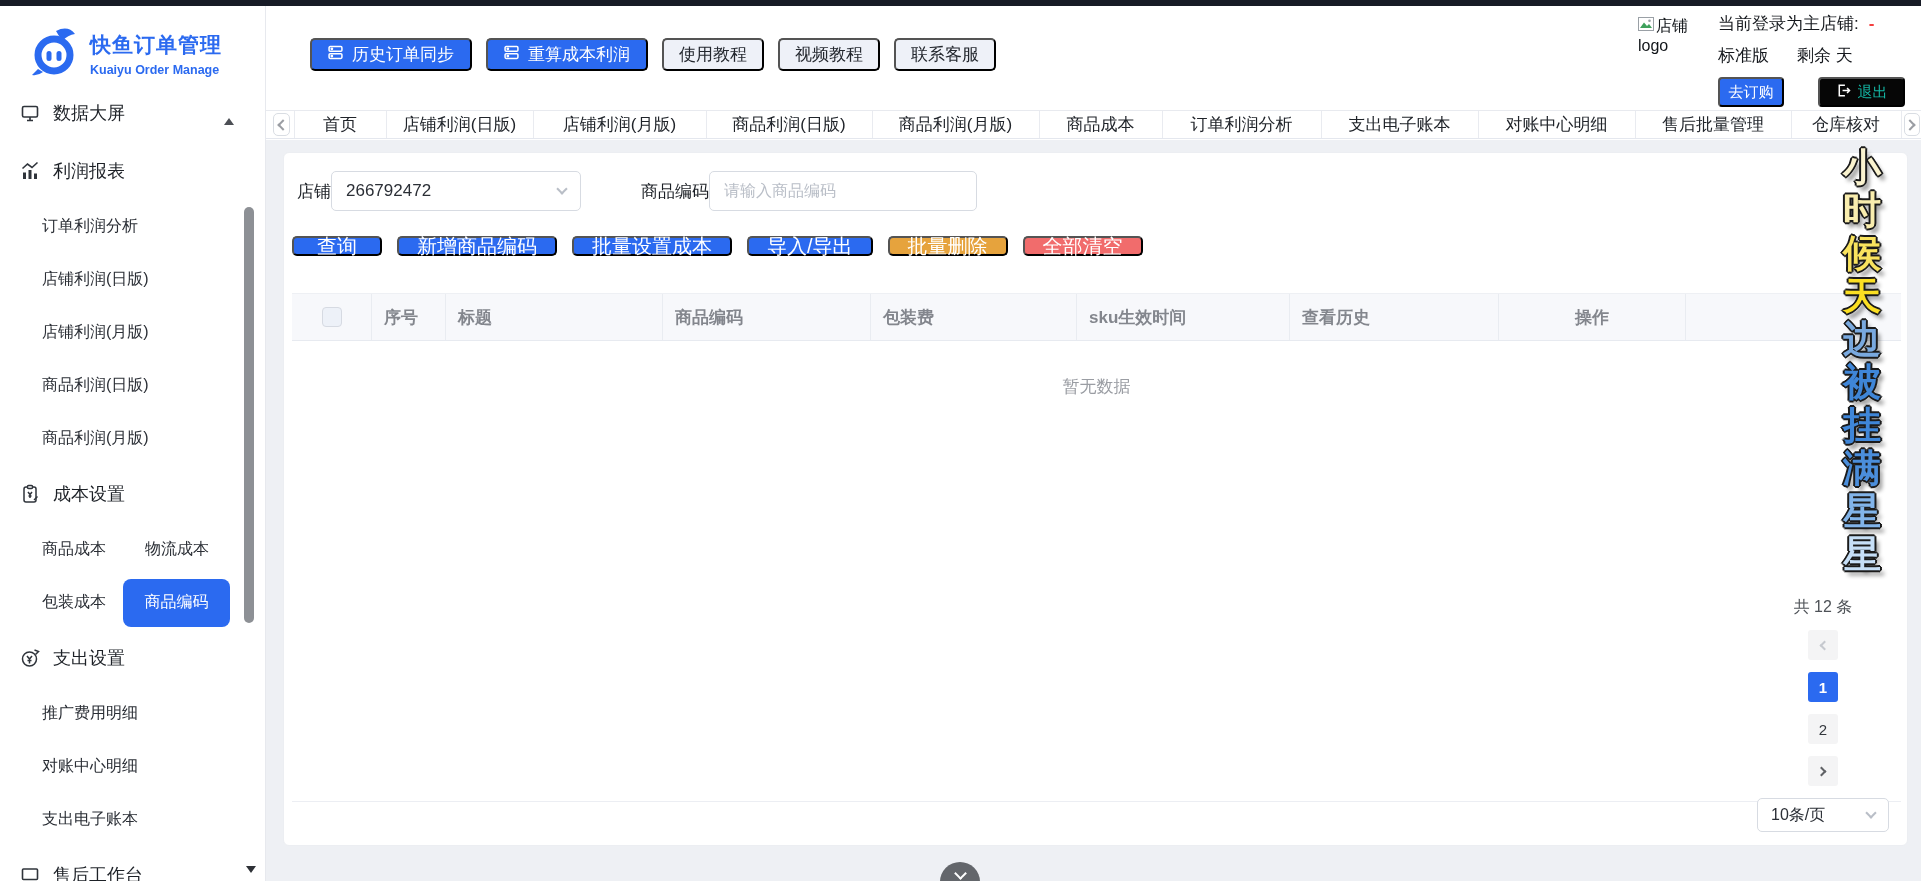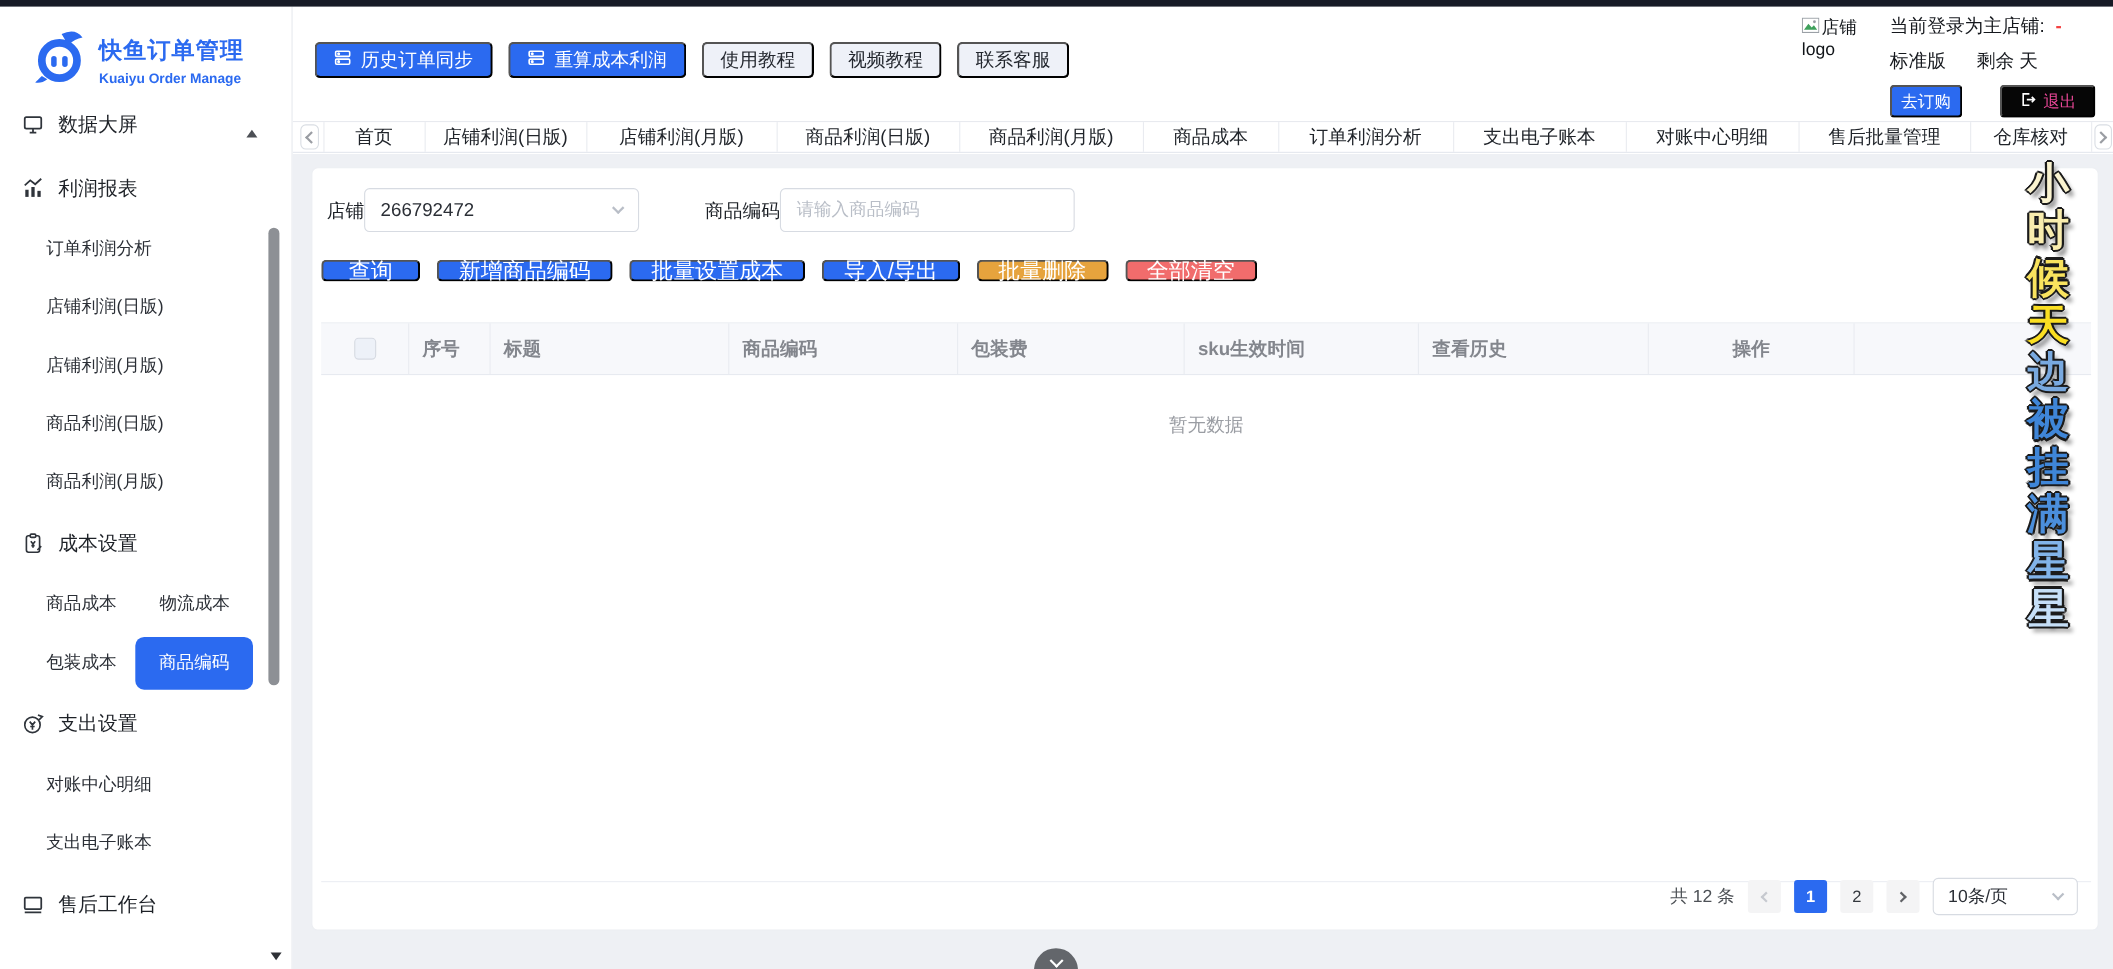--- a/index.html
+++ b/index.html
@@ -22,33 +22,33 @@
   .duo-label { width:64px; font-size:16px; color:#2b2f36; }
   .duo-label.second { margin-left:39px; }
   .code-active-btn { margin-left:17px; width:107px; height:48px; border-radius:8px; background:#2b6af0; color:#fff; font-size:16px; display:flex; align-items:center; justify-content:center; }
   .sb-up { position:absolute; left:224px; top:112px; width:0; height:0; border-left:5px solid transparent; border-right:5px solid transparent; border-bottom:7px solid #4c4f55; }
   .sb-thumb { position:absolute; left:244px; top:201px; width:10px; height:416px; background:#8d9095; border-radius:5px; }
   .sb-down { position:absolute; left:246px; bottom:8px; width:0; height:0; border-left:5px solid transparent; border-right:5px solid transparent; border-top:7px solid #2e3136; }
   .micon { width:20px; height:20px; flex:0 0 20px; }
 
   
   .topbar { position:absolute; left:266px; top:6px; right:0; height:104px; background:#fff; }
-  .tb-left { position:absolute; left:20px; top:32px; display:flex; gap:14px; }
+  .tb-left { position:absolute; left:44px; top:32px; display:flex; gap:14px; }
   .btn { height:33px; border-radius:5px; font-size:17px; display:inline-flex; align-items:center; justify-content:center; white-space:nowrap; cursor:default; }
   .btn.primary { background:#2b6af0; color:#fff; padding:0 16px; gap:9px; }
   .btn.soft { background:#eef1f8; color:#23272e; padding:0 15px; }
   .tb-right { position:absolute; right:16px; top:6px; display:flex; gap:30px; align-items:flex-start; }
   .shop-logo { margin-top:4px; font-size:16px; color:#101418; line-height:20px; }
   .shop-logo-row { display:flex; align-items:center; gap:2px; }
   .account-line1 { font-size:17px; color:#15181d; }
   .red-dash { color:#f43f3f; margin-left:10px; font-weight:700; }
   .account-line2 { margin-top:9px; font-size:17px; color:#15181d; display:flex; gap:28px; }
   .account-btns { margin-top:10px; display:flex; gap:34px; }
   .btn-order { width:66px; height:30px; border-radius:4px; background:#2b6af0; color:#fff; font-size:15px; display:flex; align-items:center; justify-content:center; }
-  .btn-logout { width:87px; height:30px; border-radius:4px; background:#060606; color:#ec4899; font-size:15px; display:flex; align-items:center; justify-content:center; gap:7px; }
+  .btn-logout { width:87px; height:30px; border-radius:4px; background:#060606; color:#14b8a6; font-size:15px; display:flex; align-items:center; justify-content:center; gap:7px; }
 
   
   .tabbar { position:absolute; left:266px; top:110px; right:0; height:29px; background:#fff; border-top:1px solid #e8eaef; border-bottom:1px solid #e4e7ee; display:flex; align-items:center; z-index:15; }
   .tchev { width:25px; height:23px; border:1px solid #d9dde3; border-radius:5px; margin-left:7px; display:flex; align-items:center; justify-content:center; background:#fff; }
   .tchev.right { margin-left:2px; margin-right:1px; }
   .tabs { display:flex; height:100%; align-items:stretch; border-left:1px solid #e9ebf0; margin-left:4px; }
   .tab { display:flex; align-items:center; justify-content:center; font-size:17px; color:#20242a; border-right:1px solid #e9ebf0; }
   .tab:nth-child(1){width:92px} .tab:nth-child(2){width:147px} .tab:nth-child(3){width:173px}
   .tab:nth-child(4){width:166px} .tab:nth-child(5){width:167px} .tab:nth-child(6){width:123px}
   .tab:nth-child(7){width:159px} .tab:nth-child(8){width:157px} .tab:nth-child(9){width:157px}
@@ -75,21 +75,21 @@
   .thead { position:absolute; left:8px; top:140px; width:1609px; height:48px; background:#f7f8fb; border-top:1px solid #eef0f4; border-bottom:1px solid #e7eaf0; display:flex; align-items:stretch; font-size:17px; font-weight:700; color:#83868d; }
   .th { display:flex; align-items:center; padding-left:12px; border-right:1px solid #e9ecf1; }
   .th:nth-child(1){width:80px; justify-content:center; padding-left:0;}
   .th:nth-child(2){width:74px} .th:nth-child(3){width:217px} .th:nth-child(4){width:208px}
   .th:nth-child(5){width:206px} .th:nth-child(6){width:213px} .th:nth-child(7){width:209px}
   .th:nth-child(8){width:187px; justify-content:center; padding-left:0;}
   .th:nth-child(9){width:215px; border-right:none;}
   .cb { width:20px; height:20px; border:1px solid #d6dae2; background:#edf1f8; border-radius:4px; }
   .empty { position:absolute; left:8px; top:222px; width:1609px; text-align:center; color:#9a9da3; font-size:17px; }
   .table-bottom { position:absolute; left:8px; top:648px; width:1609px; border-bottom:1px solid #eceef3; }
-  .pagination { position:absolute; right:18px; bottom:13px; display:flex; align-items:center; gap:12px; font-size:16px; color:#4e5257; }
+  .pagination { position:absolute; right:18px; bottom:13px; display:flex; align-items:center; gap:12px; font-size:16px; color:#4e5257;flex-direction:column; }
   .pbox { min-width:30px; height:30px; border-radius:3px; background:#f4f4f5; display:flex; align-items:center; justify-content:center; font-size:15px; color:#33373d; }
   .pbox.active { background:#2b6af0; color:#fff; font-weight:700; }
   .pchev { width:7px; height:7px; border-right:2px solid #606266; border-bottom:2px solid #606266; }
   .pchev.prev { transform:rotate(135deg); margin-left:3px; border-color:#c6c9cf; }
   .pchev.next { transform:rotate(-45deg); margin-right:3px; }
   .psize { width:132px; height:34px; border:1px solid #d7dbe2; border-radius:5px; display:flex; align-items:center; justify-content:space-between; padding:0 13px; font-size:16px; color:#2b2f36; background:#fff; }
   .collapse-pill { position:absolute; left:674px; bottom:-21px; width:40px; height:40px; border-radius:50%; background:#63666b; display:flex; justify-content:center; z-index:25; }
   .collapse-pill .chevw { width:9px; height:9px; border-right:2px solid #fff; border-bottom:2px solid #fff; transform:rotate(45deg); margin-top:7px; }
 
   
@@ -183,20 +183,23 @@
       <span class="micon">
         <svg width="20" height="20" viewBox="0 0 20 20" fill="none" stroke="#2f343b" stroke-width="1.5">
           <circle cx="9.5" cy="11" r="7"></circle>
           <path d="M7 8 l2.5 3 l2.5 -3 M7.5 12.5 h4 M9.5 11 v4.5"></path>
           <path d="M14.5 2 l4 1.5 l-3 3"></path>
         </svg>
       </span>
       <span>支出设置</span>
     </div>
     <div class="mi sub">
+        <span>推广费用明细</span>
+      </div>
+    <div class="mi sub">
         <span>对账中心明细</span>
       </div>
     <div class="mi sub">
         <span>支出电子账本</span>
       </div>
 
     <div class="mi section">
       <span class="micon">
         <svg width="20" height="20" viewBox="0 0 20 20" fill="none" stroke="#2f343b" stroke-width="1.6">
           <rect x="2.5" y="4" width="15" height="10.5" rx="1"></rect>

